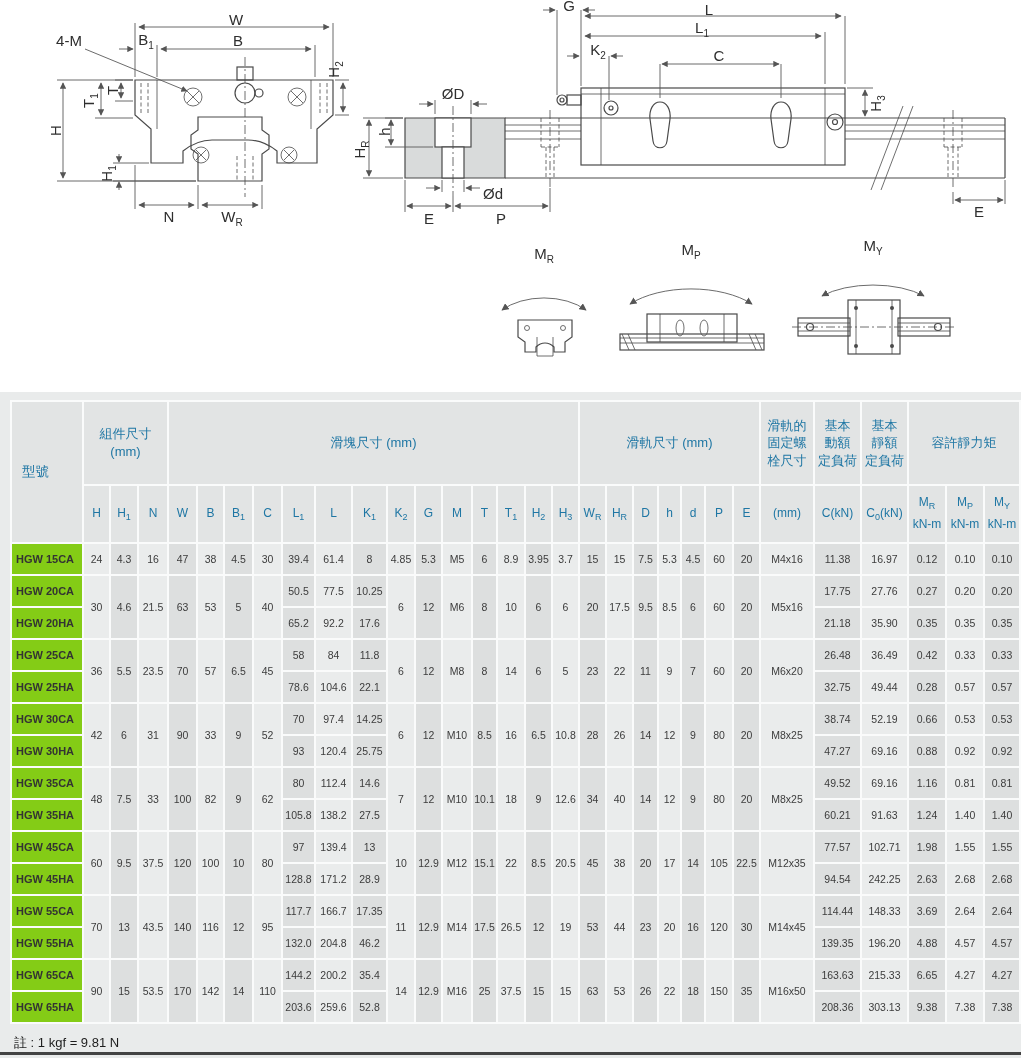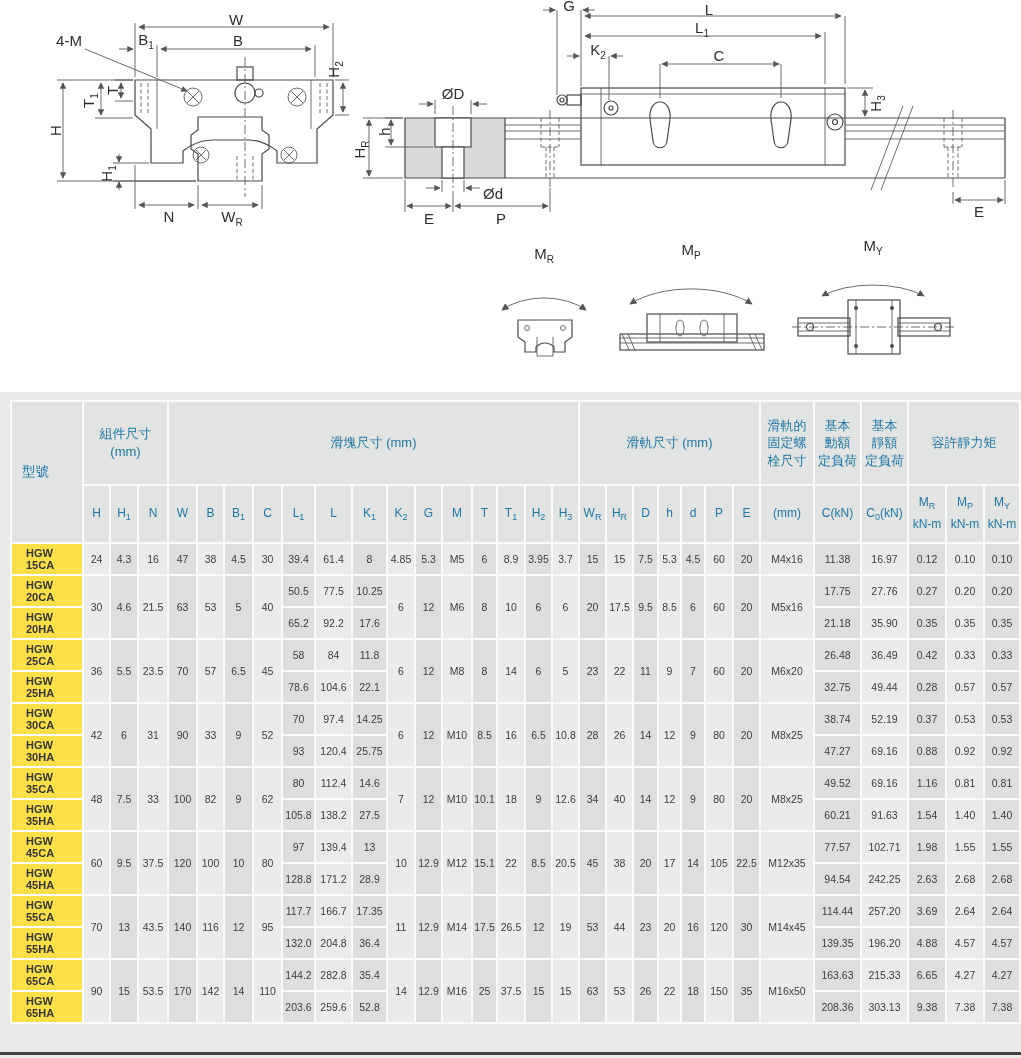--- a/index.html
+++ b/index.html
@@ -14,21 +14,21 @@
   .strip{position:absolute;left:0;top:392px;width:1021px;height:666px;background:#e9ebeb;}
   .table-wrap{padding-top:8px;margin-left:10px;}
   table{border-collapse:separate;border-spacing:2px;table-layout:fixed;width:1001px;background:#fafbfb;}
   th{background:#e2e4e4;color:#1e76a4;font-weight:normal;vertical-align:middle;padding:0;}
   .h-model{font-size:13.5px;text-align:left;padding-left:10px;}
   .h-group{font-size:13px;line-height:1.35;}
   .h-col{font-size:12px;line-height:1.8;}
   .h-col sub,.c sub{font-size:9px;}
   td{text-align:center;font-size:10.5px;color:#3c3c3c;padding:0;vertical-align:middle;}
   tbody tr{height:30px;}
-  .c-model{font-size:11px;font-weight:bold;color:#333;text-align:left;padding-left:14px;background:#fde047;}
+  .c-model{font-size:11px;font-weight:bold;color:#333;text-align:left;padding-left:4px;background:#84cc16;}
   .c-dark{background:#dddfdf;}
   .c-light{background:#eaecec;}
   .note{margin:10px 0 0 14px;font-size:13px;color:#1d1d1d;}
   .bottom-rule{position:absolute;left:0;right:0;bottom:3px;height:3px;background:#434343;}
   .o{fill:none;stroke:#4a4a4a;stroke-width:1.2;}
   .d{fill:none;stroke:#5a5a5a;stroke-width:0.9;}
   .dash{stroke-dasharray:4 2.5;}
   .cdot{stroke-dasharray:9 3 2 3;stroke-width:0.8;}
   .fillg{fill:#d9dbdb;stroke:#4a4a4a;stroke-width:1.2;}
   .fillw{fill:#ffffff;stroke:#4a4a4a;stroke-width:1.2;}
@@ -450,21 +450,21 @@
             <td rowspan="2" class="c c-dark">28</td>
             <td rowspan="2" class="c c-light">26</td>
             <td rowspan="2" class="c c-dark">14</td>
             <td rowspan="2" class="c c-light">12</td>
             <td rowspan="2" class="c c-dark">9</td>
             <td rowspan="2" class="c c-light">80</td>
             <td rowspan="2" class="c c-dark">20</td>
             <td rowspan="2" class="c c-light">M8x25</td>
             <td class="c c-dark">38.74</td>
             <td class="c c-light">52.19</td>
-            <td class="c c-dark">0.37</td>
+            <td class="c c-dark">0.66</td>
             <td class="c c-light">0.53</td>
             <td class="c c-dark">0.53</td>
           </tr>
           <tr>
             <td class="c c-model">HGW 30HA</td>
             <td class="c c-dark">93</td>
             <td class="c c-light">120.4</td>
             <td class="c c-dark">25.75</td>
             <td class="c c-dark">47.27</td>
             <td class="c c-light">69.16</td>
@@ -505,21 +505,21 @@
             <td class="c c-light">0.81</td>
             <td class="c c-dark">0.81</td>
           </tr>
           <tr>
             <td class="c c-model">HGW 35HA</td>
             <td class="c c-dark">105.8</td>
             <td class="c c-light">138.2</td>
             <td class="c c-dark">27.5</td>
             <td class="c c-dark">60.21</td>
             <td class="c c-light">91.63</td>
-            <td class="c c-dark">1.54</td>
+            <td class="c c-dark">1.24</td>
             <td class="c c-light">1.40</td>
             <td class="c c-dark">1.40</td>
           </tr>
           <tr>
             <td class="c c-model">HGW 45CA</td>
             <td rowspan="2" class="c c-light">60</td>
             <td rowspan="2" class="c c-dark">9.5</td>
             <td rowspan="2" class="c c-light">37.5</td>
             <td rowspan="2" class="c c-dark">120</td>
             <td rowspan="2" class="c c-light">100</td>
@@ -581,47 +581,47 @@
             <td rowspan="2" class="c c-light">19</td>
             <td rowspan="2" class="c c-dark">53</td>
             <td rowspan="2" class="c c-light">44</td>
             <td rowspan="2" class="c c-dark">23</td>
             <td rowspan="2" class="c c-light">20</td>
             <td rowspan="2" class="c c-dark">16</td>
             <td rowspan="2" class="c c-light">120</td>
             <td rowspan="2" class="c c-dark">30</td>
             <td rowspan="2" class="c c-light">M14x45</td>
             <td class="c c-dark">114.44</td>
-            <td class="c c-light">257.20</td>
+            <td class="c c-light">148.33</td>
             <td class="c c-dark">3.69</td>
             <td class="c c-light">2.64</td>
             <td class="c c-dark">2.64</td>
           </tr>
           <tr>
             <td class="c c-model">HGW 55HA</td>
             <td class="c c-dark">132.0</td>
             <td class="c c-light">204.8</td>
-            <td class="c c-dark">36.4</td>
+            <td class="c c-dark">46.2</td>
             <td class="c c-dark">139.35</td>
             <td class="c c-light">196.20</td>
             <td class="c c-dark">4.88</td>
             <td class="c c-light">4.57</td>
             <td class="c c-dark">4.57</td>
           </tr>
           <tr>
             <td class="c c-model">HGW 65CA</td>
             <td rowspan="2" class="c c-light">90</td>
             <td rowspan="2" class="c c-dark">15</td>
             <td rowspan="2" class="c c-light">53.5</td>
             <td rowspan="2" class="c c-dark">170</td>
             <td rowspan="2" class="c c-light">142</td>
             <td rowspan="2" class="c c-dark">14</td>
             <td rowspan="2" class="c c-light">110</td>
             <td class="c c-dark">144.2</td>
-            <td class="c c-light">282.8</td>
+            <td class="c c-light">200.2</td>
             <td class="c c-dark">35.4</td>
             <td rowspan="2" class="c c-light">14</td>
             <td rowspan="2" class="c c-dark">12.9</td>
             <td rowspan="2" class="c c-light">M16</td>
             <td rowspan="2" class="c c-dark">25</td>
             <td rowspan="2" class="c c-light">37.5</td>
             <td rowspan="2" class="c c-dark">15</td>
             <td rowspan="2" class="c c-light">15</td>
             <td rowspan="2" class="c c-dark">63</td>
             <td rowspan="2" class="c c-light">53</td>
@@ -644,14 +644,15 @@
             <td class="c c-dark">52.8</td>
             <td class="c c-dark">208.36</td>
             <td class="c c-light">303.13</td>
             <td class="c c-dark">9.38</td>
             <td class="c c-light">7.38</td>
             <td class="c c-dark">7.38</td>
           </tr>
         </tbody>
       </table>
   </div>
+  <div class="note">註 : 1 kgf = 9.81 N</div>
   <div class="bottom-rule"></div>
 </div>
 
 </body></html>

